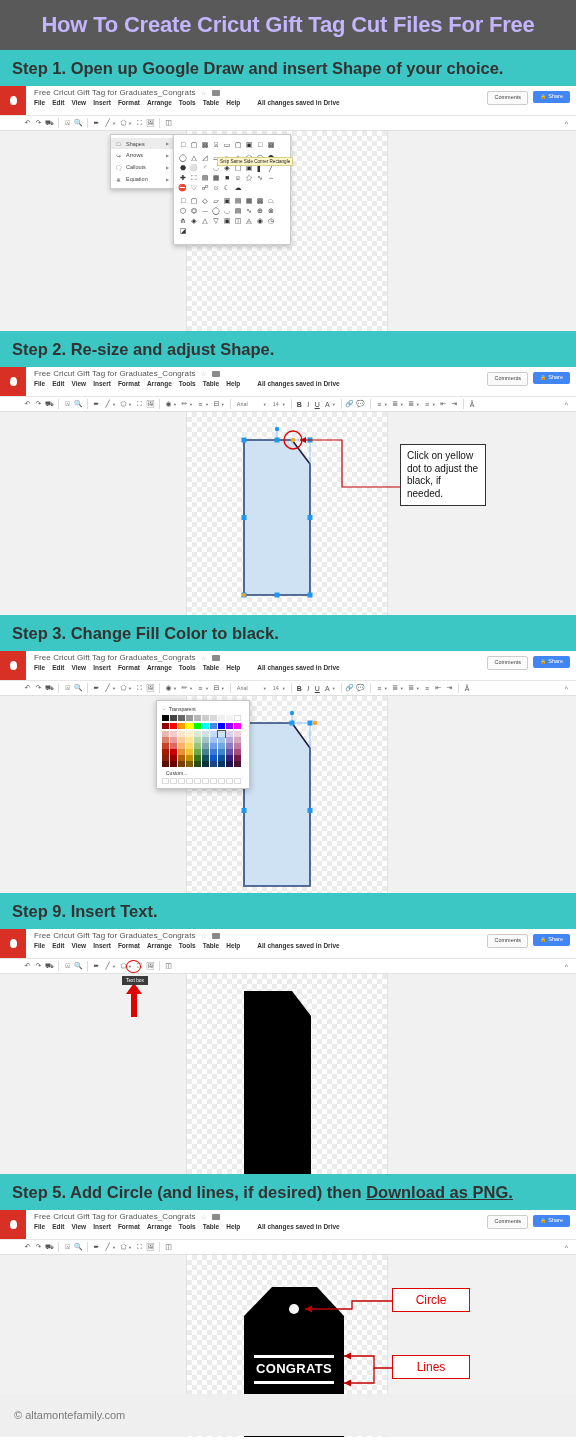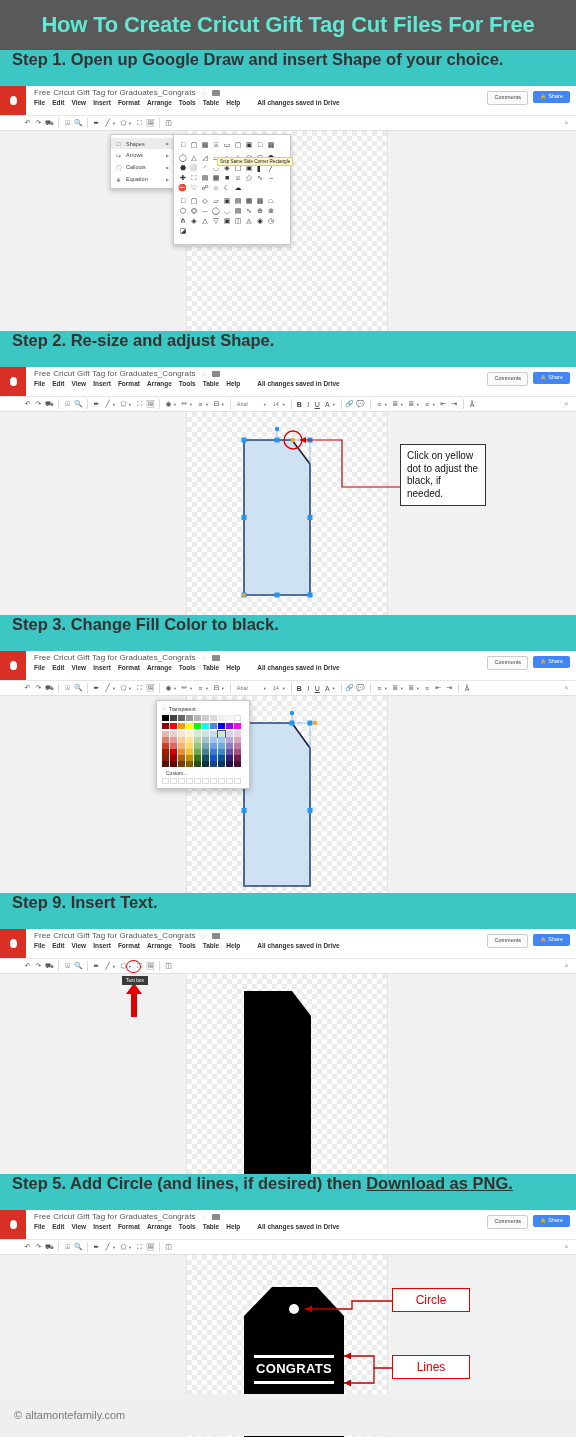--- a/index.html
+++ b/index.html
@@ -10,28 +10,28 @@
     overflow: hidden;
   }
   .page { position: relative; width: 576px; height: 1440px; background:#fff; }
 
   
   .title-bar {
     height: 50px; background: #595959;
     display: flex; align-items: center; justify-content: center;
   }
   .title-bar h1 {
-    color: #5eead4; font-size: 22px; font-weight: 700;
+    color: #c4b5fd; font-size: 22px; font-weight: 700;
     letter-spacing: -0.2px; white-space: nowrap;
   }
 
   
   .step-banner {
     height: 36px; background: #3cc6c4;
-    display: flex; align-items: flex-start;
+    display: flex; align-items: center;
     padding-left: 12px;
   }
   .step-banner .step-text {
     color: #333333; font-size: 16.5px; font-weight: 700;
     white-space: nowrap;
   }
   .step-banner .ul { text-decoration: underline; }
 
   
   .gd { background: #404040; position: relative; }

